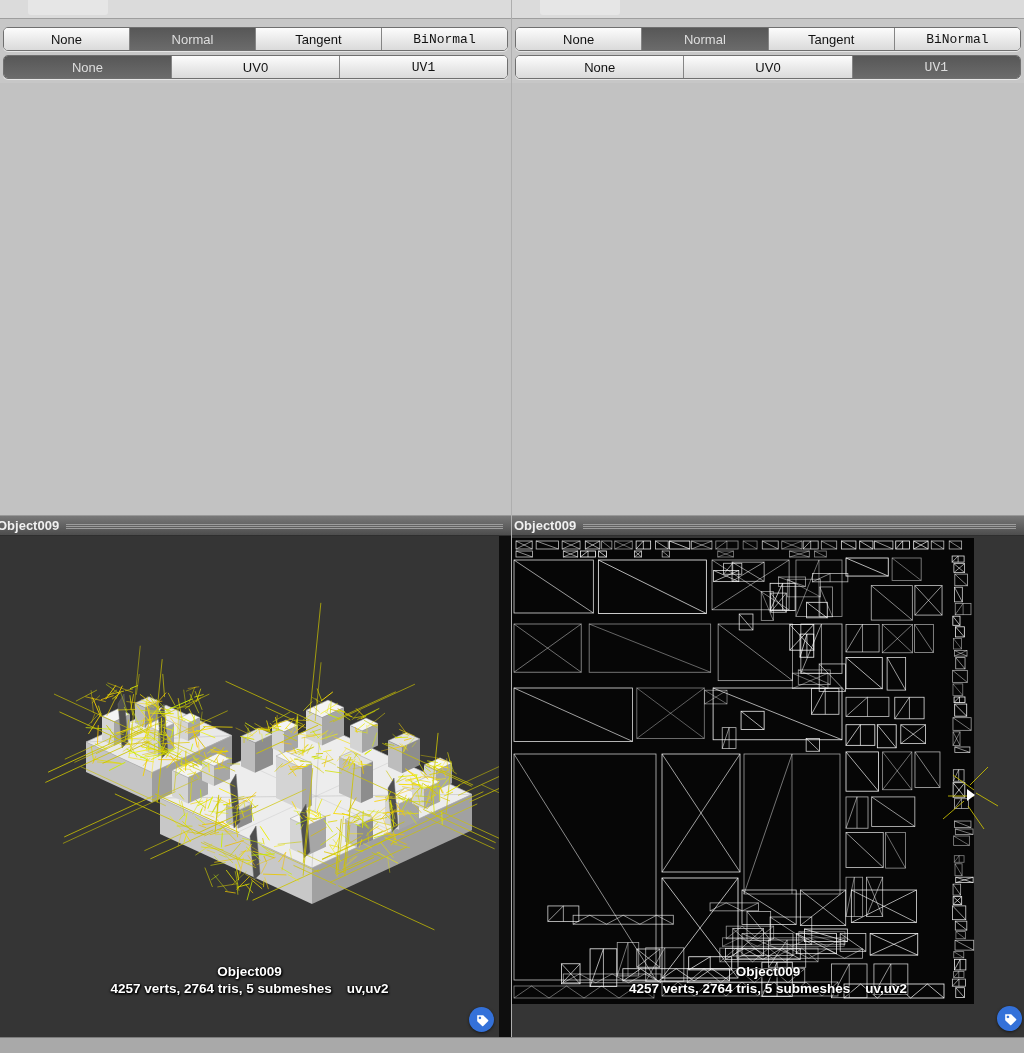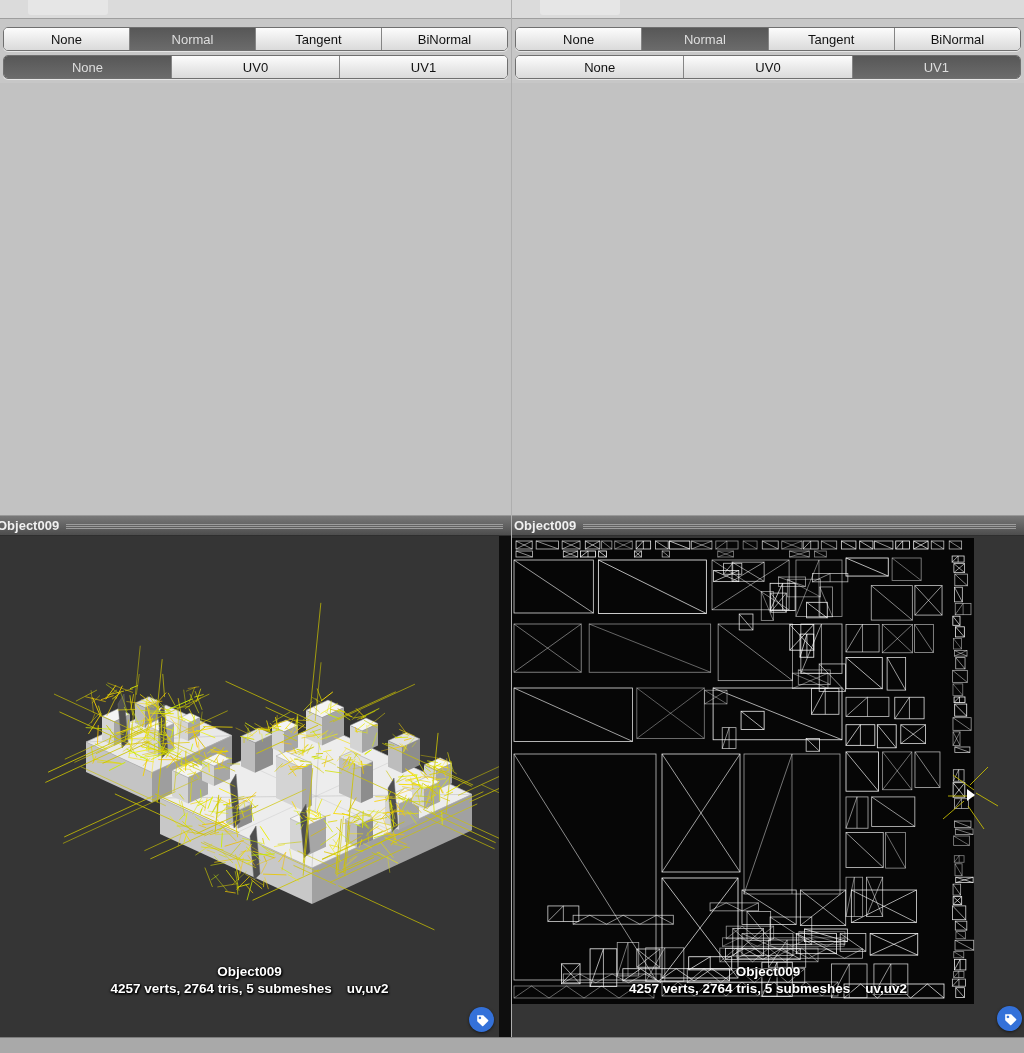--- a/index.html
+++ b/index.html
@@ -12,21 +12,21 @@
   .top-strip { height:19px; background:#dbdbdb; border-bottom:1px solid #9e9e9e; position:relative; }
   .tab-remnant { position:absolute; left:28px; top:0; width:80px; height:15px;
                  background:#e6e6e6; border-radius:0 0 3px 3px; }
 
   .toolbar { background:#c7c7c7; padding:8px 3px 4px; display:flex; flex-direction:column; gap:4px; }
   .seg-row { display:flex; height:24px; border:1px solid #6f6f6f; border-radius:5px;
              overflow:hidden; background:#ededed; box-shadow:0 1px 0 rgba(255,255,255,.55); }
   .seg { flex:1; border:none; outline:none; border-right:1px solid #858585;
          background:linear-gradient(#fcfcfc,#dadada);
          font-family:"Liberation Sans",sans-serif; font-size:13px; color:#111; cursor:pointer; }
-  .seg:last-child { border-right:none; }
+  .seg:last-child { border-right:none;font-family:Liberation Mono, monospace; }
   .seg.sel { background:linear-gradient(#575757,#6b6b6b); color:#dedede; }
 
   .canvas-blank { flex:1; background:#c2c2c2; }
 
   .obj-header { height:21px; background:linear-gradient(#787878,#4d4d4d);
                 border-top:1px solid #989898; border-bottom:1px solid #2e2e2e;
                 display:flex; align-items:center; gap:7px;
                 color:#f0f0f0; font-size:13px; font-weight:bold; padding:0 8px 0 2px; }
   .obj-title.cut { margin-left:-5px; }
   .header-lines { flex:1; height:5px; margin-top:1px;

